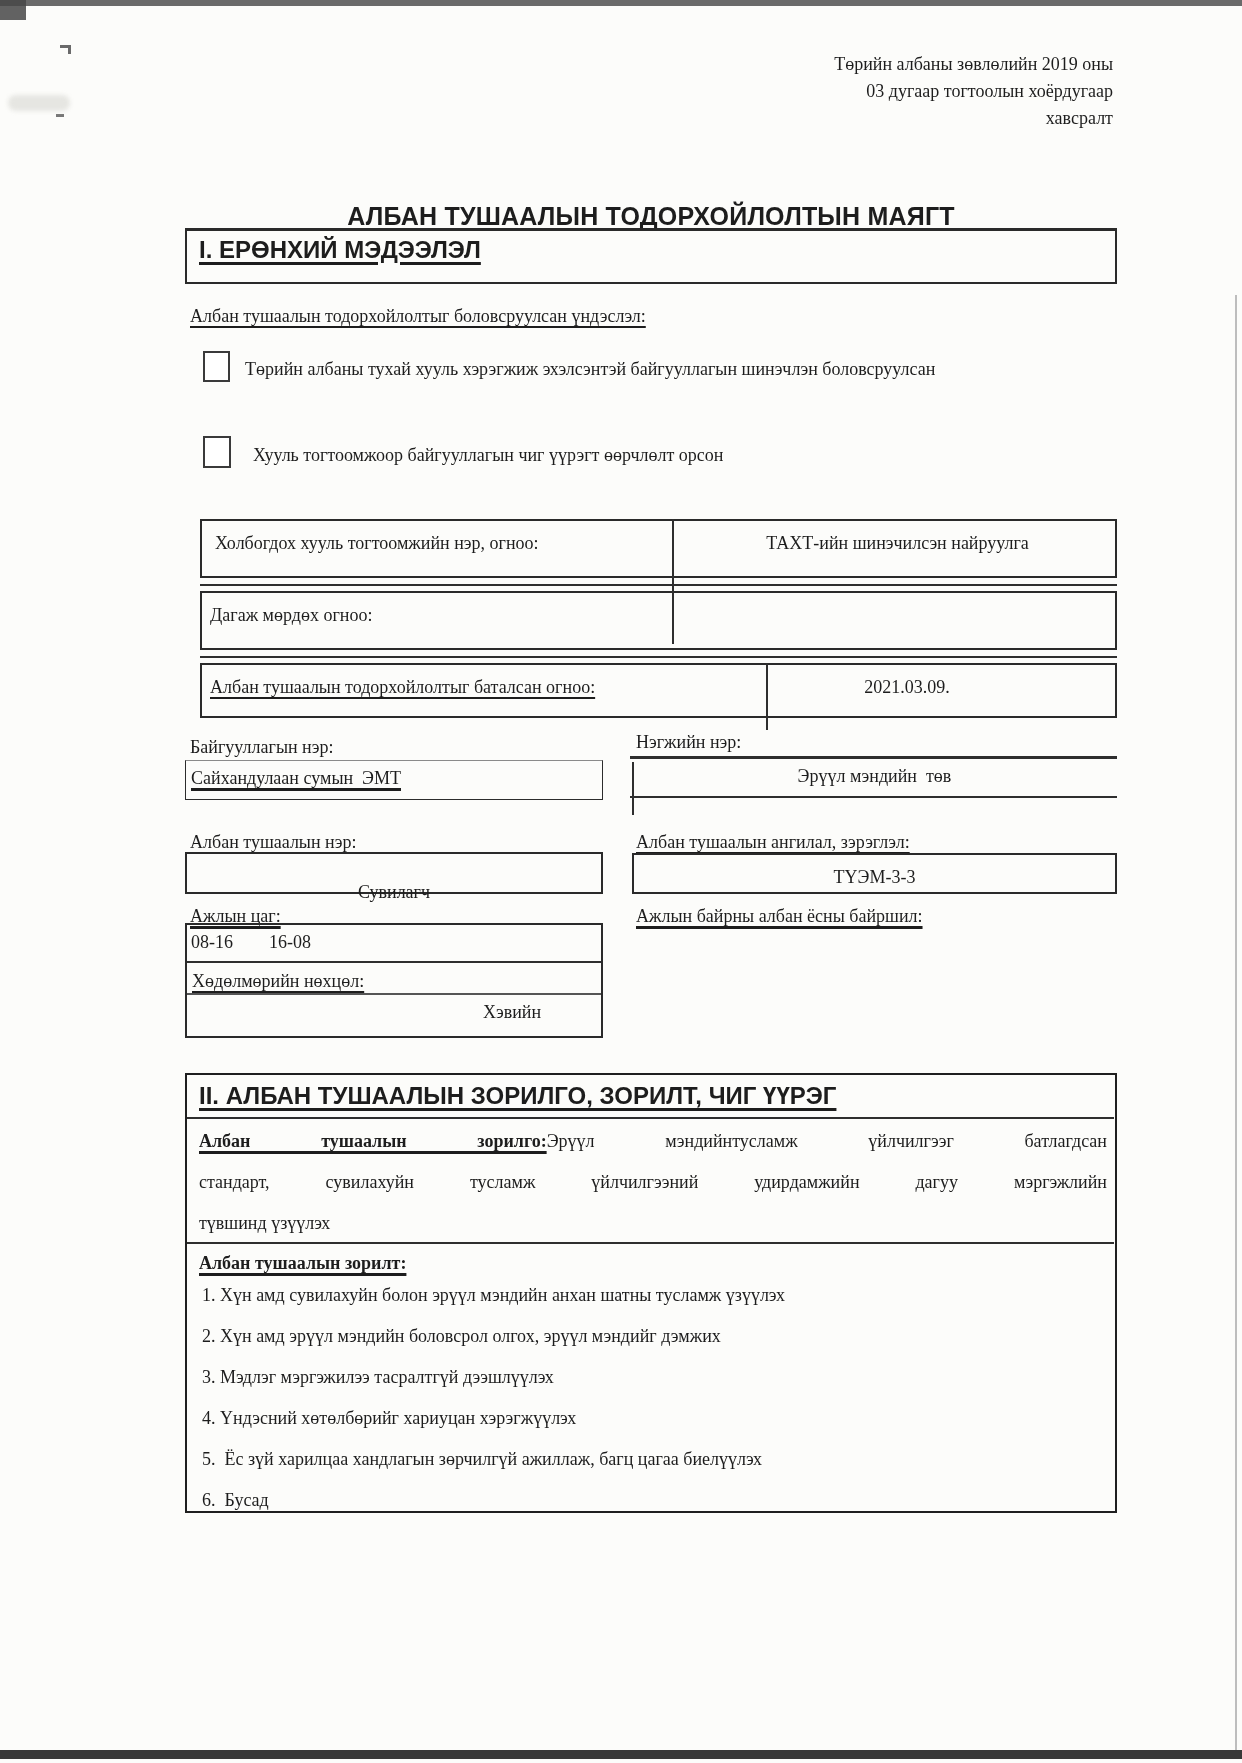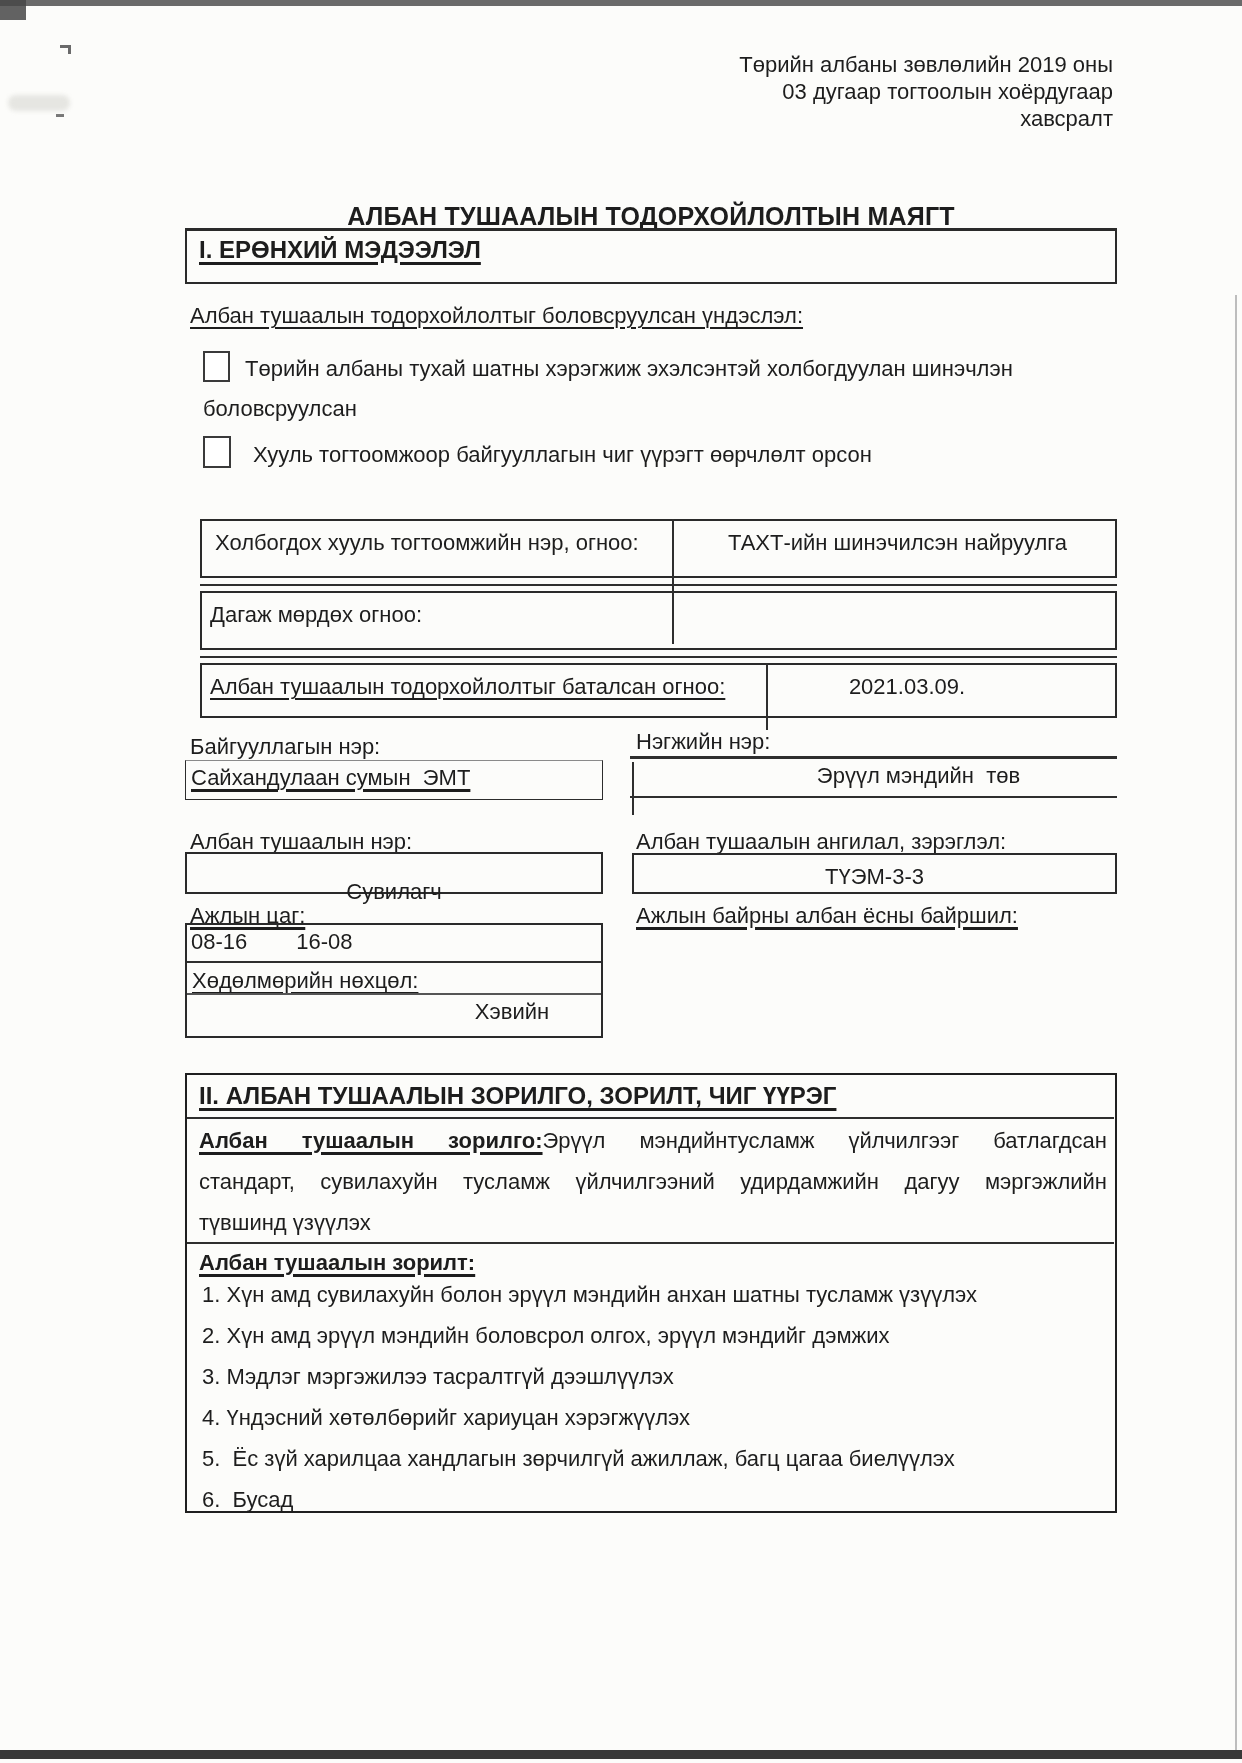--- a/index.html
+++ b/index.html
@@ -6,21 +6,21 @@
   .page{
     position:relative;
     width:1242px;height:1763px;
     margin:0 auto;
     background:#fcfcfa;
     font-family:"Liberation Sans",sans-serif;
     color:#1d1d1d;
     overflow:hidden;
   }
   .abs{position:absolute;}
-  .t23{font-size:22px;line-height:28px;}
+  .t23{font-size:18px;line-height:28px;font-family:Liberation Serif, serif;}
   .t24{font-size:24px;line-height:28px;}
   .bold{font-weight:bold;}
   .center{text-align:center;}
   .pre{white-space:pre;}
   .ul{text-decoration:underline;text-decoration-thickness:2px;text-underline-offset:4px;}
   .ul3{text-decoration:underline;text-decoration-thickness:2.5px;text-underline-offset:4px;}
   .hline{background:#2e2e2e;}
   .vline{background:#2e2e2e;}
   .box{border:2px solid #2a2a2a;box-sizing:border-box;background:transparent;}
   .justline{text-align:justify;text-align-last:justify;}
@@ -48,21 +48,21 @@
 
   <div class="abs bold" style="left:185px;top:178px;width:932px;text-align:center;font-size:25px;letter-spacing:.2px;margin-top:24px;">АЛБАН ТУШААЛЫН ТОДОРХОЙЛОЛТЫН МАЯГТ</div>
 
   <div class="abs box" style="left:185px;top:228px;width:932px;height:56px;border-top-width:3px;">
     <span class="t24 bold ul3" style="display:inline-block;margin:5px 0 0 12px;">I. ЕРӨНХИЙ МЭДЭЭЛЭЛ</span>
   </div>
 
   <div class="abs t23 ul" style="left:190px;top:302px;">Албан тушаалын тодорхойлолтыг боловсруулсан үндэслэл:</div>
 
   <div class="abs cb" style="left:203px;top:351px;width:27px;height:31px;"></div>
-  <div class="abs t23" style="left:203px;top:349px;width:880px;line-height:40px;text-indent:42px;">Төрийн албаны тухай шатны хэрэгжиж эхэлсэнтэй холбогдуулан шинэчлэн боловсруулсан</div>
+  <div class="abs t23" style="left:203px;top:349px;width:880px;line-height:40px;text-indent:42px;">Төрийн албаны тухай хууль хэрэгжиж эхэлсэнтэй байгууллагын шинэчлэн боловсруулсан</div>
 
   <div class="abs cb" style="left:203px;top:436px;width:28px;height:32px;"></div>
   <div class="abs t23" style="left:253px;top:441px;">Хууль тогтоомжоор байгууллагын чиг үүрэгт өөрчлөлт орсон</div>
 
   <div class="abs box" style="left:200px;top:519px;width:917px;height:59px;">
     <div class="abs t23" style="left:13px;top:8px;">Холбогдох хууль тогтоомжийн нэр, огноо:</div>
     <div class="abs t23 center" style="left:478px;top:8px;width:435px;">ТАХТ-ийн шинэчилсэн найруулга</div>
   </div>
   <div class="abs vline" style="left:672px;top:519px;width:2px;height:81px;"></div>
   <div class="abs hline" style="left:200px;top:584px;width:917px;height:2px;"></div>
@@ -78,21 +78,21 @@
     <div class="abs t23 center" style="left:575px;top:8px;width:260px;">2021.03.09.</div>
   </div>
   <div class="abs vline" style="left:766px;top:663px;width:2px;height:67px;"></div>
 
   <div class="abs t23" style="left:190px;top:733px;">Байгууллагын нэр:</div>
   <div class="abs" style="left:185px;top:760px;width:418px;height:40px;border:1.5px solid #2c2c2c;border-top:1px solid #8a8a8a;box-sizing:border-box;"></div>
   <div class="abs t23 pre ul3" style="left:191px;top:764px;">Сайхандулаан сумын  ЭМТ</div>
 
   <div class="abs t23" style="left:636px;top:728px;">Нэгжийн нэр:</div>
   <div class="abs hline" style="left:630px;top:756px;width:487px;height:2.5px;"></div>
-  <div class="abs t23 pre center" style="left:632px;top:762px;width:485px;padding-left:44px;">Эрүүл мэндийн  төв</div>
+  <div class="abs t23 pre center" style="left:632px;top:762px;width:485px;">Эрүүл мэндийн  төв</div>
   <div class="abs hline" style="left:630px;top:796px;width:487px;height:2px;"></div>
   <div class="abs vline" style="left:632px;top:762px;width:2px;height:53px;"></div>
 
   <div class="abs t23" style="left:190px;top:828px;">Албан тушаалын нэр:</div>
   <div class="abs box" style="left:185px;top:852px;width:418px;height:42px;border-top-width:2.5px;">
     <div class="t23 center" style="padding-top:24px;">Сувилагч</div>
   </div>
 
   <div class="abs t23 ul" style="left:636px;top:828px;">Албан тушаалын ангилал, зэрэглэл:</div>
   <div class="abs box" style="left:632px;top:853px;width:485px;height:41px;">

